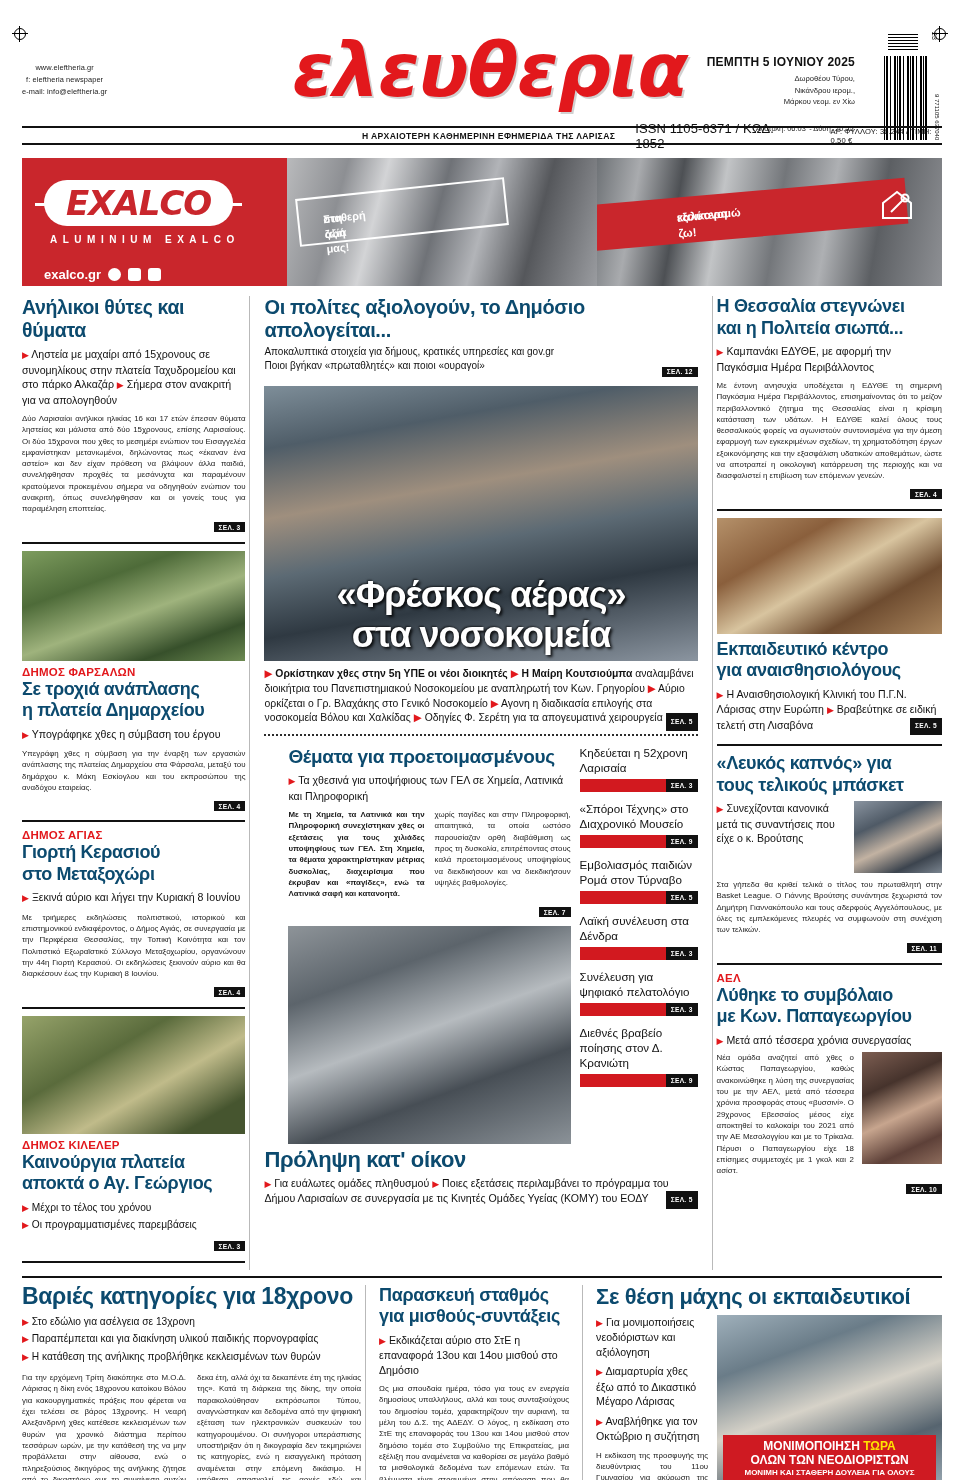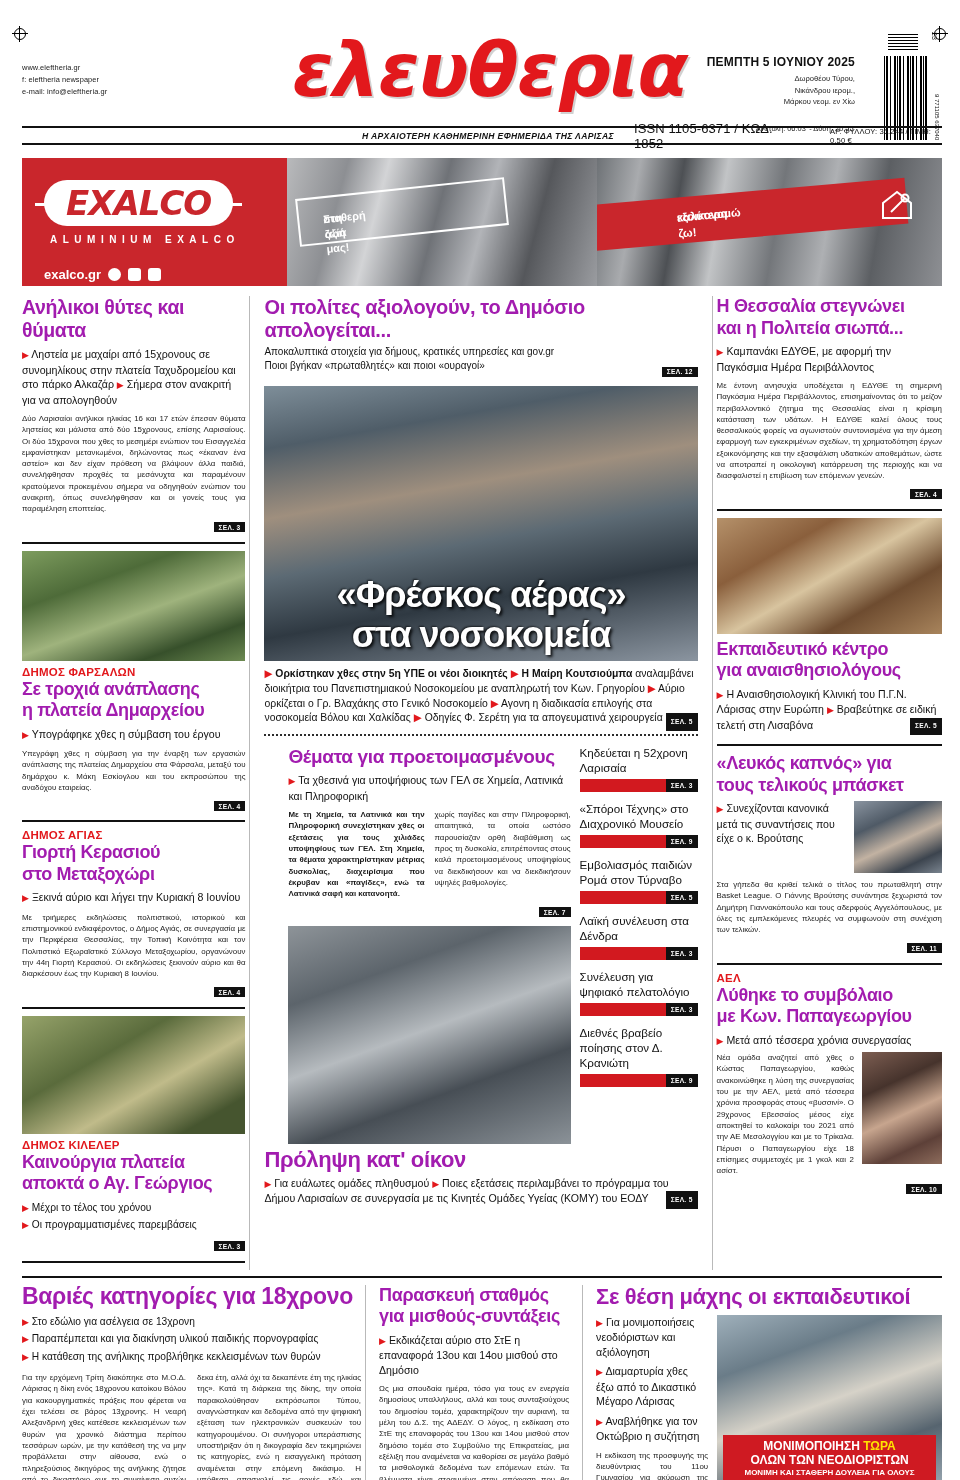--- a/index.html
+++ b/index.html
@@ -11,21 +11,21 @@
   }
   .page{width:960px;height:1480px;position:relative;padding:0 10px;}
 
   
   .masthead{position:relative;height:150px;}
   .reg-mark{position:absolute;width:16px;height:16px;}
   .reg-mark::before,.reg-mark::after{content:"";position:absolute;background:#000;}
   .reg-mark::before{left:7px;top:0;width:1px;height:16px;}
   .reg-mark::after{top:7px;left:0;height:1px;width:16px;}
   .reg-circ{position:absolute;left:2px;top:2px;width:12px;height:12px;border:1px solid #000;border-radius:50%;}
-  .mast-left{position:absolute;left:12px;top:62px;font-size:7.4px;line-height:12px;color:#1a1a1a;letter-spacing:.1px;}
+  .mast-left{position:absolute;left:12px;top:62px;font-size:7.4px;line-height:12px;color:#1a1a1a;letter-spacing:.1px;text-align:center;}
   .mast-logo{position:absolute;left:245px;top:30px;width:470px;text-align:center;}
   .mast-logo span{
     font-family:"DejaVu Sans",sans-serif;font-weight:bold;font-style:italic;
     font-size:74px;color:#e2181c;letter-spacing:-1px;line-height:80px;
     text-shadow:2px 2px 0 rgba(0,0,0,.18);
   }
   .mast-right{position:absolute;right:95px;top:55px;width:170px;text-align:right;}
   .mast-date{font-size:12px;font-weight:bold;letter-spacing:.2px;color:#111;}
   .mast-saints{font-size:7.6px;line-height:11.5px;color:#222;margin-top:4px;}
   .mast-sun{font-size:7.4px;color:#222;margin-top:16px;}
@@ -33,21 +33,21 @@
   .barcode{position:absolute;right:14px;top:26px;height:84px;width:44px;
     background:repeating-linear-gradient(90deg,#000 0 1px,#fff 1px 2px,#000 2px 4px,#fff 4px 6px,#000 6px 7px,#fff 7px 10px,#000 10px 12px,#fff 12px 13px);}
   .barcode-small{position:absolute;right:24px;top:4px;height:18px;width:30px;
     background:repeating-linear-gradient(180deg,#000 0 1px,#fff 1px 3px);}
   .bc-num2{position:absolute;right:4px;top:2px;font-size:7px;writing-mode:vertical-rl;}
   .bc-num3{position:absolute;right:2px;bottom:0;font-size:6px;writing-mode:vertical-rl;}
 
   .mast-rule-top{position:absolute;left:12px;right:8px;top:126px;height:2px;background:#111;}
   .mast-rule-bot{position:absolute;left:12px;right:8px;top:143px;height:2px;background:#111;}
   .mast-strap{position:absolute;left:12px;right:8px;top:128px;height:15px;display:flex;align-items:center;}
-  .strap-center{flex:0 0 auto;margin-left:340px;font-size:8.6px;font-weight:bold;letter-spacing:.35px;font-style:italic;}
+  .strap-center{flex:0 0 auto;margin-left:340px;font-size:8.6px;font-weight:bold;letter-spacing:.35px;}
   .strap-issn{margin-left:20px;font-size:13px;letter-spacing:.1px;}
   .strap-issue{margin-left:42px;font-size:7.6px;letter-spacing:.1px;}
 
   
   .ad{position:relative;margin:8px 8px 10px 12px;height:128px;background:#c9262c;overflow:hidden;display:flex;}
   .ad-left{width:265px;position:relative;padding:22px 0 0 22px;}
   .ad-logo-pill{background:#fff;border-radius:24px;display:inline-block;padding:5px 22px;position:relative;}
   .ad-logo-pill .lg{font-family:"DejaVu Sans",sans-serif;font-weight:bold;font-style:italic;font-size:34px;color:#c9262c;letter-spacing:-1px;line-height:36px;}
   .ad-logo-pill::before,.ad-logo-pill::after{content:"";position:absolute;top:50%;width:10px;height:3px;background:#fff;}
   .ad-logo-pill::before{left:-9px;}
@@ -68,21 +68,21 @@
   .ad-house svg{width:34px;height:30px;}
 
   
   .cols{display:flex;gap:0;margin:0 8px 0 12px;}
   .col-l{width:228px;}
   .col-c{width:462px;padding:0 10px;}
   .col-r{width:230px;}
   .vline{width:1px;background:#b9b9b9;margin:0 4px;align-self:stretch;}
 
   
-  h2.hd{font-size:19.5px;font-weight:bold;line-height:23px;letter-spacing:-.35px;color:#a21caf;}
+  h2.hd{font-size:19.5px;font-weight:bold;line-height:23px;letter-spacing:-.35px;color:#0c4a6e;}
   h2.hd.sm{font-size:18px;line-height:21.5px;}
   .kicker{color:#e2181c;font-weight:bold;font-size:11.5px;letter-spacing:.2px;margin-bottom:1px;}
   .subs{font-size:10.6px;line-height:14.5px;color:#111;margin-top:5px;}
   .subs .tri,.bullets .tri{color:#e2181c;font-size:9px;}
   .tri{color:#e2181c;}
   .body{font-size:7.9px;line-height:11.3px;color:#1a1a1a;text-align:justify;margin-top:6px;}
   .rule{height:2px;background:#111;margin:6px 0 7px;}
   .sel{display:inline-block;background:#111;color:#fff;font-size:6.6px;font-weight:bold;padding:1.5px 5px;letter-spacing:.3px;vertical-align:middle;}
   .sel-row{text-align:right;margin-top:3px;}
 

